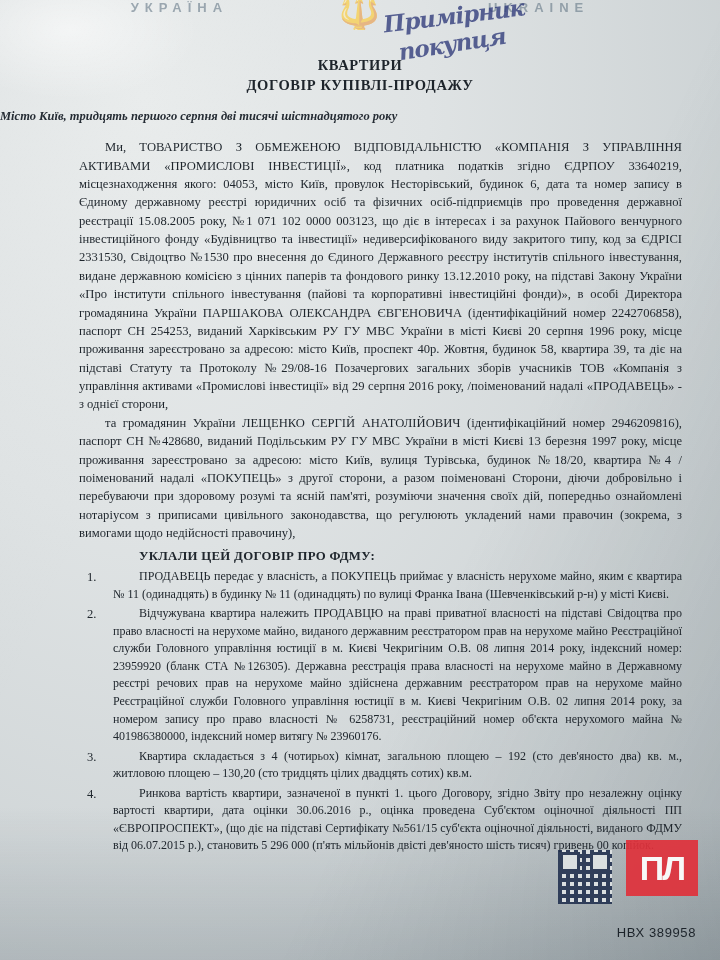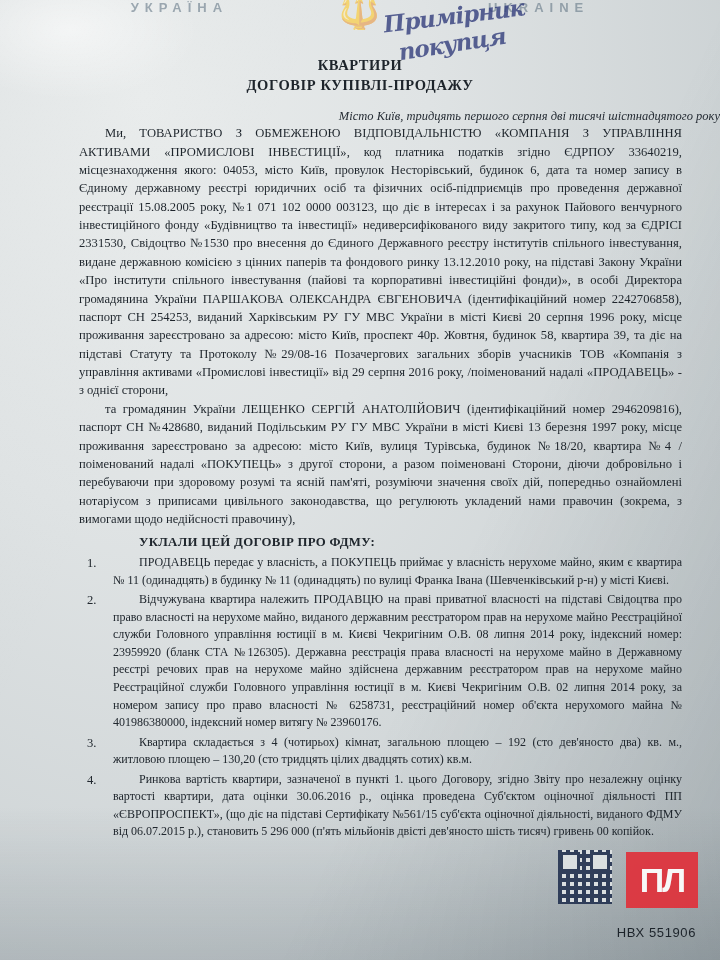--- a/index.html
+++ b/index.html
@@ -101,25 +101,27 @@
   .doc-title {
     text-align: center;
     font-weight: bold;
     font-size: 14.5px;
     letter-spacing: 0.6px;
     margin-top: 26px;
     line-height: 1.35;
     color: #1d242b;
   }
   .doc-place {
-    text-align: right;
+    text-align: left;
     font-style: italic;
     font-size: 12.5px;
     margin-top: 14px;
+    margin-bottom: 14px;
     color: #252c34;
+    font-weight: bold;
   }
 
   
   .body-wrap {
     padding: 0 38px 0 42px;
     margin-left: 37px;
   }
   p.par {
     margin: 0 0 0 0;
     text-align: justify;
@@ -190,21 +192,21 @@
     width:14px; height:14px;
     border: 3px solid #1b2a4a;
     background:#e3e7e8;
   }
   .qr::before { left:2px; top:2px; }
   .qr::after  { right:2px; top:2px; }
 
   .logo-box {
     position: absolute;
     right: 22px;
-    bottom: 52px;
+    bottom: 64px;
     width: 72px;
     height: 56px;
     background: #e0313b;
     color: #fff;
     font-family: "Liberation Sans", sans-serif;
     font-weight: bold;
     font-size: 34px;
     letter-spacing: -2px;
     display: flex;
     align-items: center;
@@ -258,16 +260,16 @@
         <li>Квартира складається з 4 (чотирьох) кімнат, загальною площею – 192 (сто дев'яносто два) кв. м., житловою площею – 130,20 (сто тридцять цілих двадцять сотих) кв.м.</li>
         <li>Ринкова вартість квартири, зазначеної в пункті 1. цього Договору, згідно Звіту про незалежну оцінку вартості квартири, дата оцінки 30.06.2016 р., оцінка проведена Суб'єктом оціночної діяльності ПП «ЄВРОПРОСПЕКТ», (що діє на підставі Сертифікату №561/15 суб'єкта оціночної діяльності, виданого ФДМУ від 06.07.2015 р.), становить 5 296 000 (п'ять мільйонів двісті дев'яносто шість тисяч) гривень 00 копійок.</li>
       </ol>
 
     </div>
   </div>
 
   <div class="footer">
     <div class="qr"></div>
     <div class="logo-box">ПЛ</div>
-    <div class="doc-code">НВХ 551906</div>
+    <div class="doc-code">НВХ 389958</div>
   </div>
 
 </div>
 
 </body></html>

